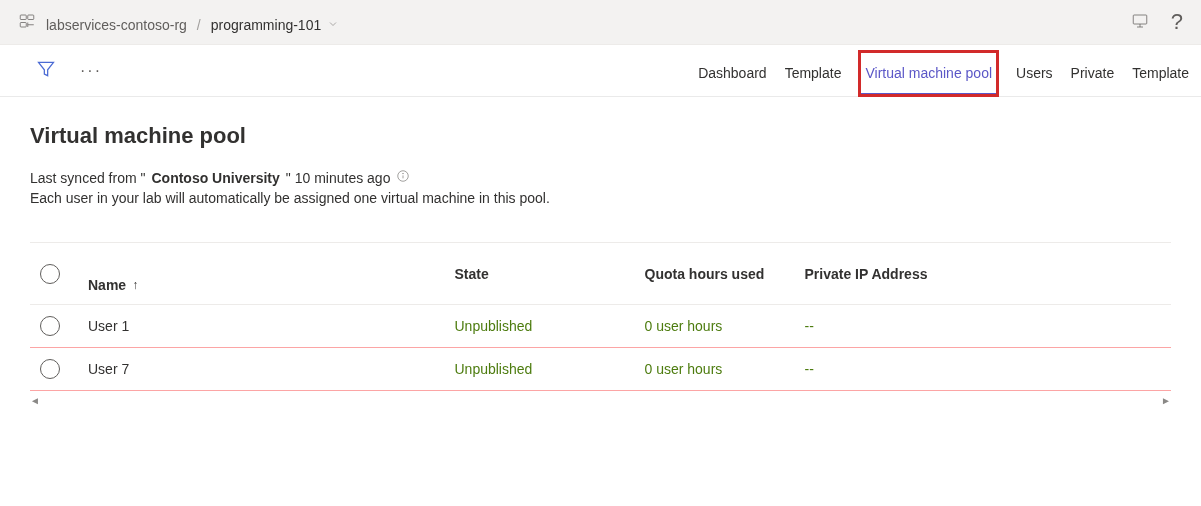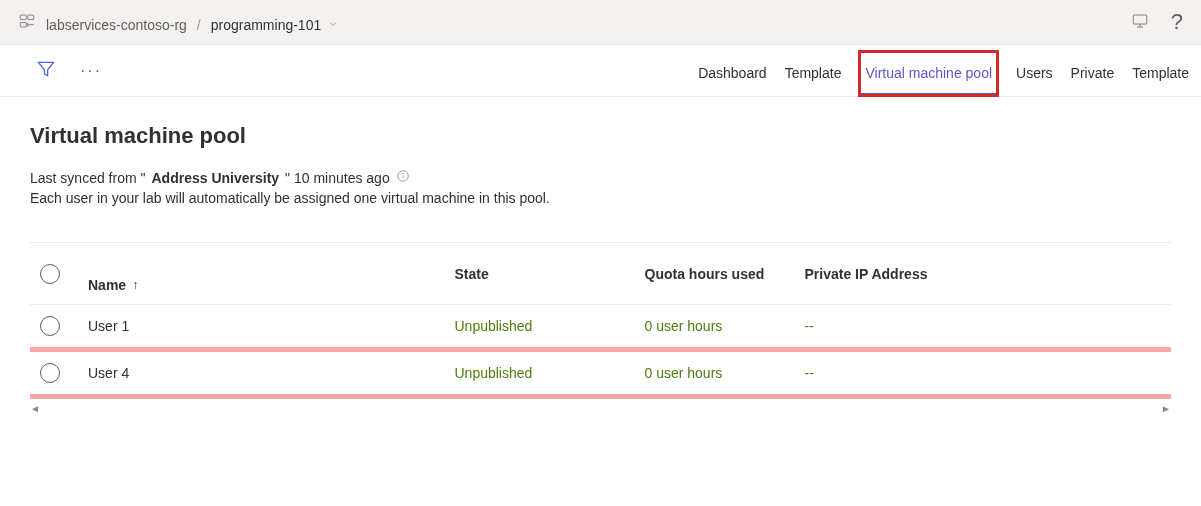--- a/index.html
+++ b/index.html
@@ -79,21 +79,21 @@
       grid-template-columns: 58px 1fr 190px 160px 1fr;
       align-items: center;
       padding: 11px 0;
     }
     .thead {
       border-top: 1px solid #edebe9;
       border-bottom: 1px solid #edebe9;
       font-weight: 600;
       color: #323130;
     }
-    .trow { border-bottom: 5px solid #fca5a5; color: #323130; }
+    .trow { border-bottom: 1px solid #fca5a5; color: #323130; }
     .trow .cell.name-cell { color: #323130; }
     .trow .cell { color: #4d7c0f; }
     .cell.name-hdr { display: flex; align-items: center; gap: 6px; margin-top: 23px; }
     .sort-arrow { font-size: 12px; }
     .radio {
       width: 20px; height: 20px; border: 1.5px solid #605e5c; border-radius: 50%;
       margin-left: 10px;
     }
     .scroll-hint {
       display: flex; justify-content: space-between; align-items: center;
@@ -155,21 +155,21 @@
     <div class="tab">Private</div>
     <div class="tab">Template</div>
   </div>
 </div>
 
 <div class="main">
   <h1 class="page-title">Virtual machine pool</h1>
 
   <div class="sync-line">
     <span>Last synced from "</span>
-      <b>Address University</b>
+      <b>Contoso University</b>
       <span>" 10 minutes ago</span>
     <span class="info">
       <svg viewBox="0 0 24 24">
           <circle cx="12" cy="12" r="9"></circle>
           <line x1="12" y1="11" x2="12" y2="16"></line>
           <circle cx="12" cy="8" r="0.5" fill="#605e5c"></circle>
         </svg>
     </span>
   </div>
   <div class="desc">Each user in your lab will automatically be assigned one virtual machine in this pool.</div>
@@ -195,21 +195,21 @@
       <div class="cell name-cell">User 1</div>
       <div class="cell">Unpublished</div>
       <div class="cell">0 user hours</div>
       <div class="cell">--</div>
     </div>
 
     <div class="trow">
       <div class="cell">
           <div class="radio"></div>
         </div>
-      <div class="cell name-cell">User 4</div>
+      <div class="cell name-cell">User 7</div>
       <div class="cell">Unpublished</div>
       <div class="cell">0 user hours</div>
       <div class="cell">--</div>
     </div>
 
     <div class="scroll-hint">
       <span class="tri-left">◄</span>
       <span class="tri-right">►</span>
     </div>
   </div>

